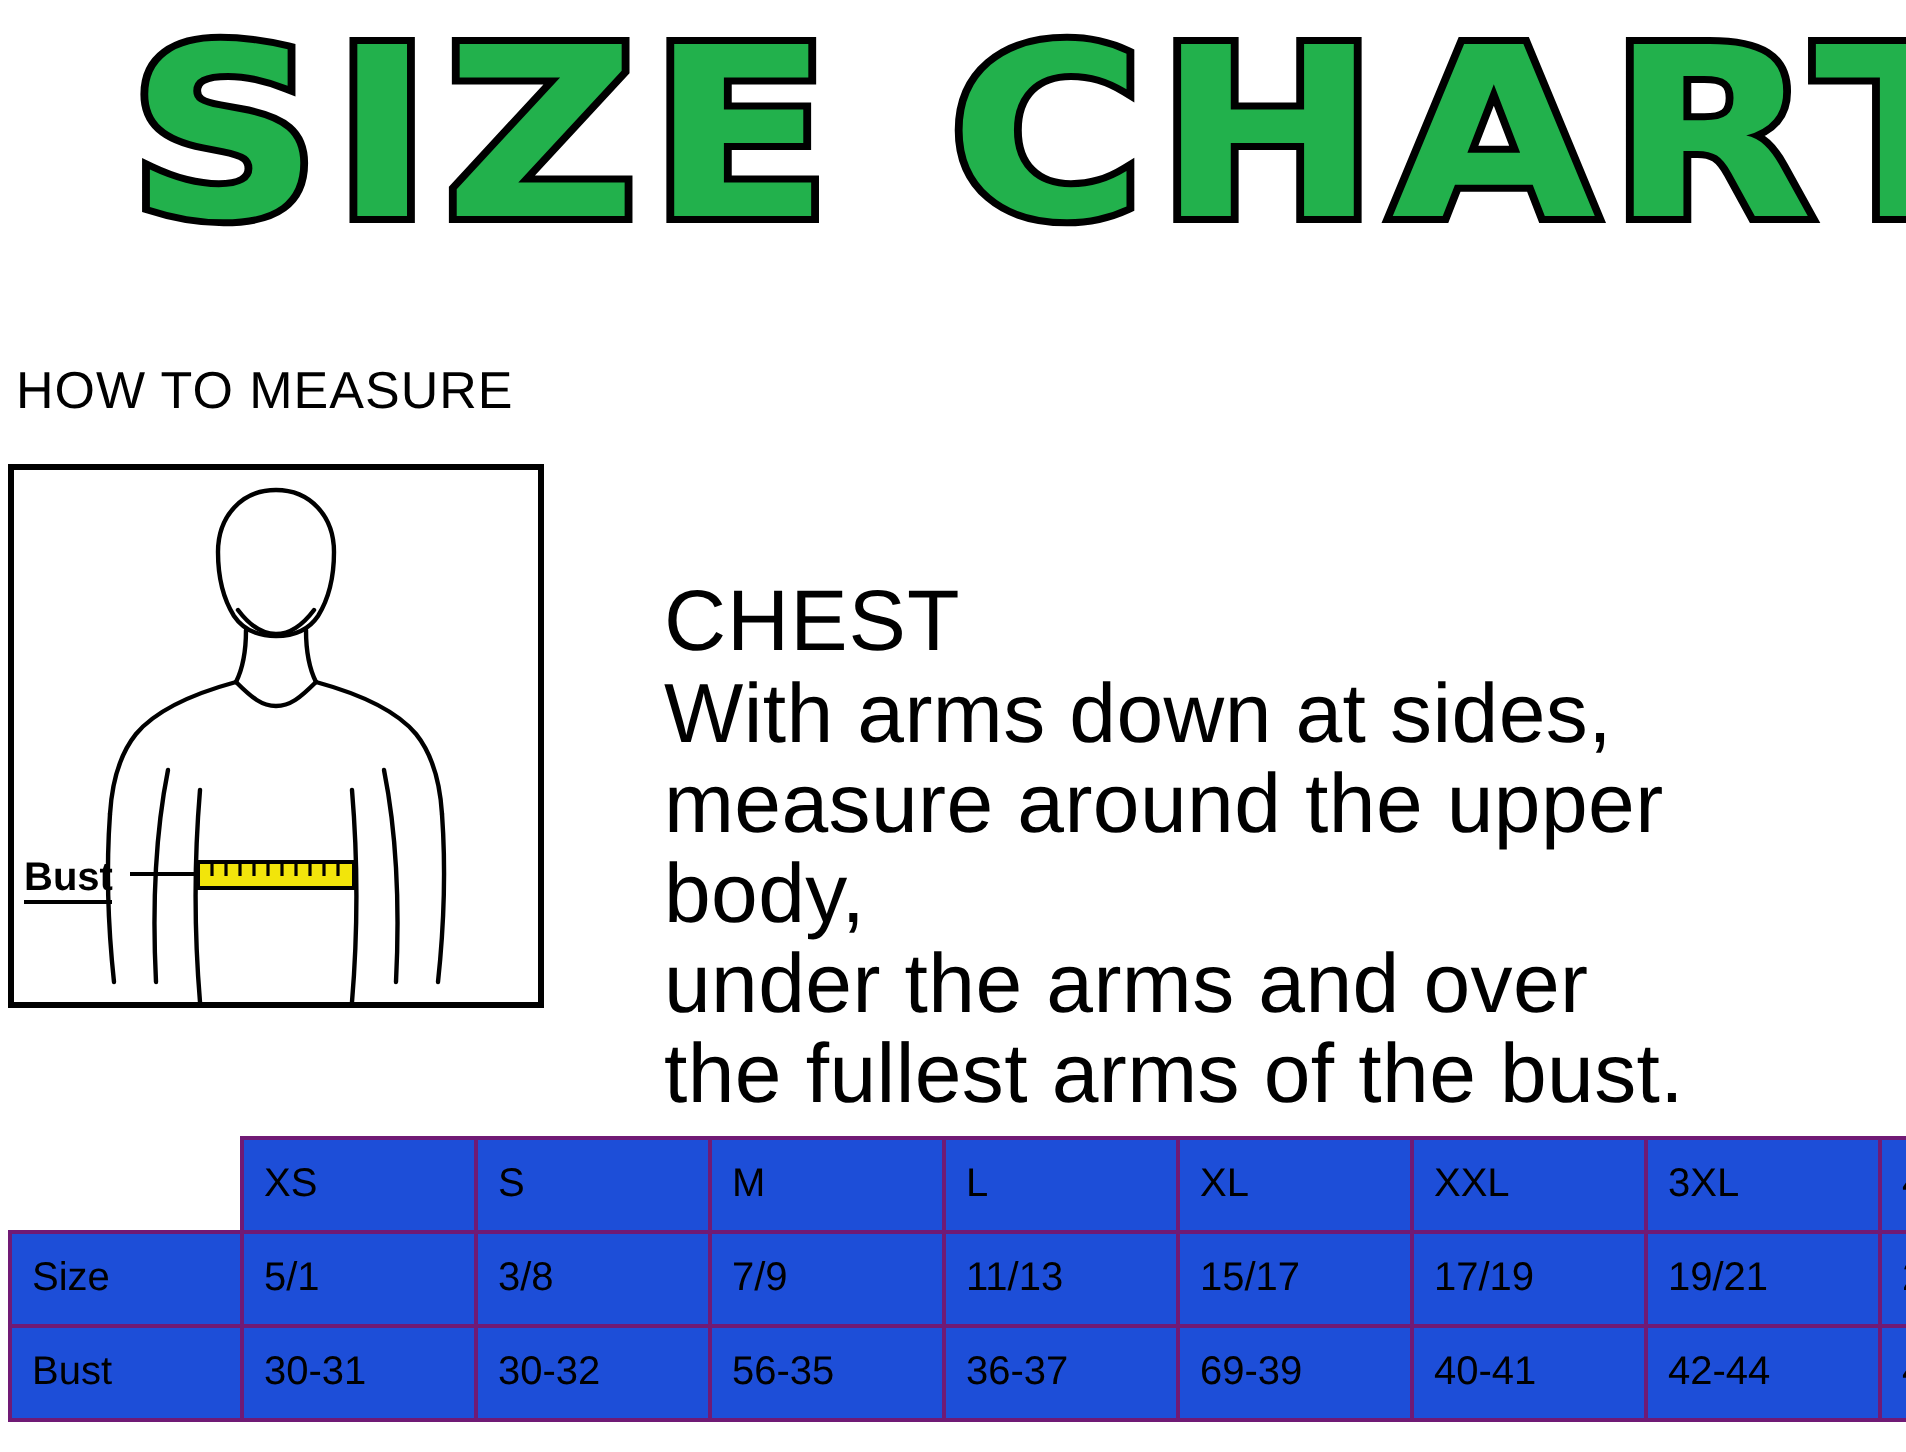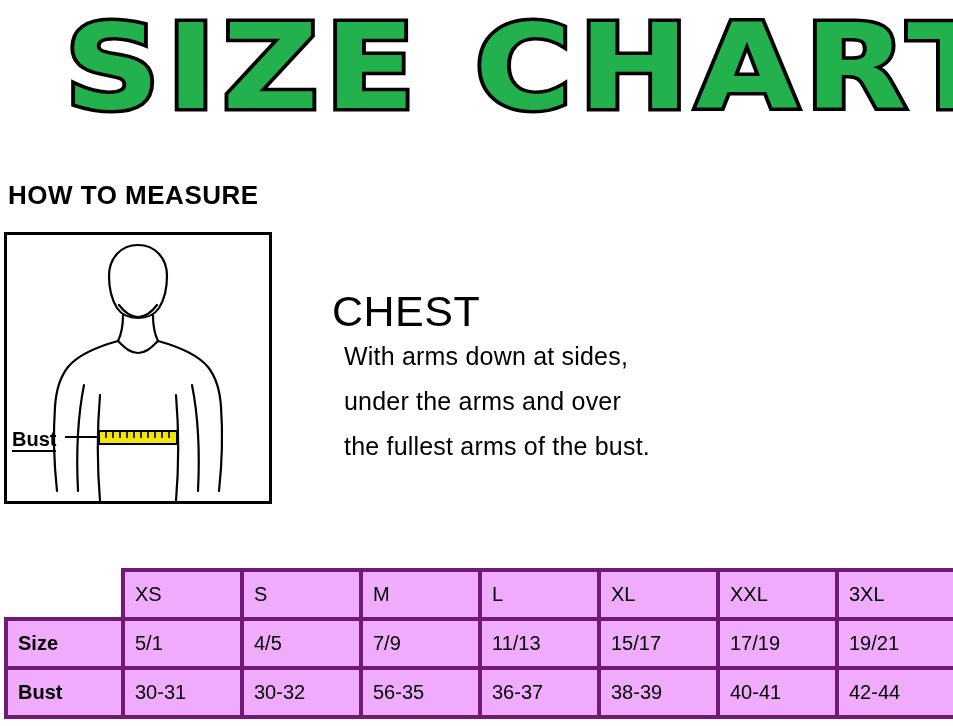--- a/index.html
+++ b/index.html
@@ -42,21 +42,21 @@
     transform: scaleX(1.12);
     transform-origin: left center;
   }
 
   
   .how-to {
     position: absolute;
     left: 8px;
     top: 180px;
     font-size: 26px;
-    font-weight: bold;
+    font-weight: normal;
     letter-spacing: 0.5px;
     color: #000;
   }
 
   
   .figure-box {
     position: absolute;
     left: 4px;
     top: 232px;
     width: 268px;
@@ -85,51 +85,50 @@
     top: 288px;
     width: 600px;
   }
   .chest-head {
     font-size: 43px;
     line-height: 46px;
     font-family: "Liberation Sans", sans-serif;
     letter-spacing: 0.5px;
   }
   .chest-body {
-    font-size: 25px;
+    font-size: 42px;
     line-height: 45px;
     letter-spacing: 0.2px;
-    margin-left: 12px;
   }
 
   
   .size-table {
     position: absolute;
     left: 4px;
     top: 568px;
     width: 945px;
     border-collapse: collapse;
     table-layout: fixed;
   }
   .size-table td {
-    border: 4px solid #701a75;
+    border: 2px solid #701a75;
     height: 45px;
     font-size: 20px;
     padding: 0 0 0 10px;
     vertical-align: middle;
-    background: #f0abfc;
+    background: #1d4ed8;
   }
   .size-table tr.header-row td.corner {
     border-left: none;
     border-top: none;
     border-bottom: none;
     background: transparent;
   }
   .size-table td.rowhead {
-    font-weight: bold;
+    font-weight: normal;
     font-size: 20px;
   }
   .col-head { width: 105px; }
   .col-data { width: 105px; }
 </style>
 </head>
 <body>
 
 <div class="title-wrap">
   <div class="title-text">
@@ -181,53 +180,54 @@
 
       <line x1="92" y1="202" x2="58" y2="202" stroke="#000" stroke-width="2"></line>
     </g>
   </svg>
 </div>
 <div class="bust-label">Bust</div>
 
 <div class="chest-block">
   <div class="chest-head">CHEST</div>
   <div class="chest-body">With arms down at sides,</div>
+  <div class="chest-body">measure around the upper body,</div>
   <div class="chest-body">under the arms and over</div>
   <div class="chest-body">the fullest arms of the bust.</div>
 </div>
 
 <table class="size-table">
   <tbody>
     <tr class="header-row">
       <td class="corner col-head"></td>
       <td class="col-data">XS</td>
       <td class="col-data">S</td>
       <td class="col-data">M</td>
       <td class="col-data">L</td>
       <td class="col-data">XL</td>
       <td class="col-data">XXL</td>
       <td class="col-data">3XL</td>
       <td class="col-data">4XL</td>
     </tr>
     <tr>
       <td class="rowhead">Size</td>
       <td>5/1</td>
-      <td>4/5</td>
+      <td>3/8</td>
       <td>7/9</td>
       <td>11/13</td>
       <td>15/17</td>
       <td>17/19</td>
       <td>19/21</td>
       <td>21/23</td>
     </tr>
     <tr>
       <td class="rowhead">Bust</td>
       <td>30-31</td>
       <td>30-32</td>
       <td>56-35</td>
       <td>36-37</td>
-      <td>38-39</td>
+      <td>69-39</td>
       <td>40-41</td>
       <td>42-44</td>
       <td>45-47</td>
     </tr>
   </tbody>
 </table>
 
 </body></html>

